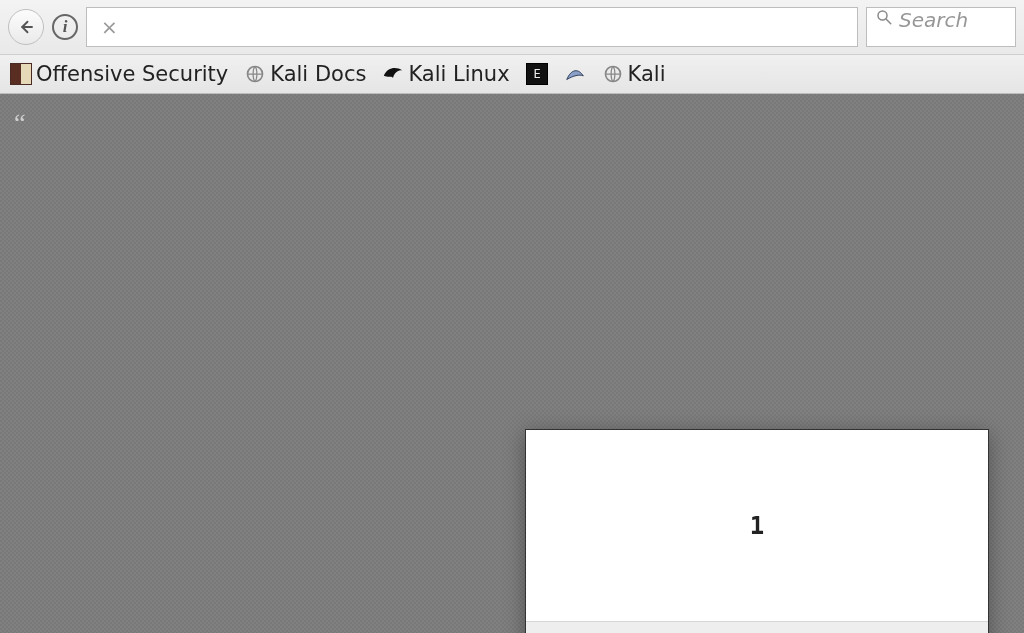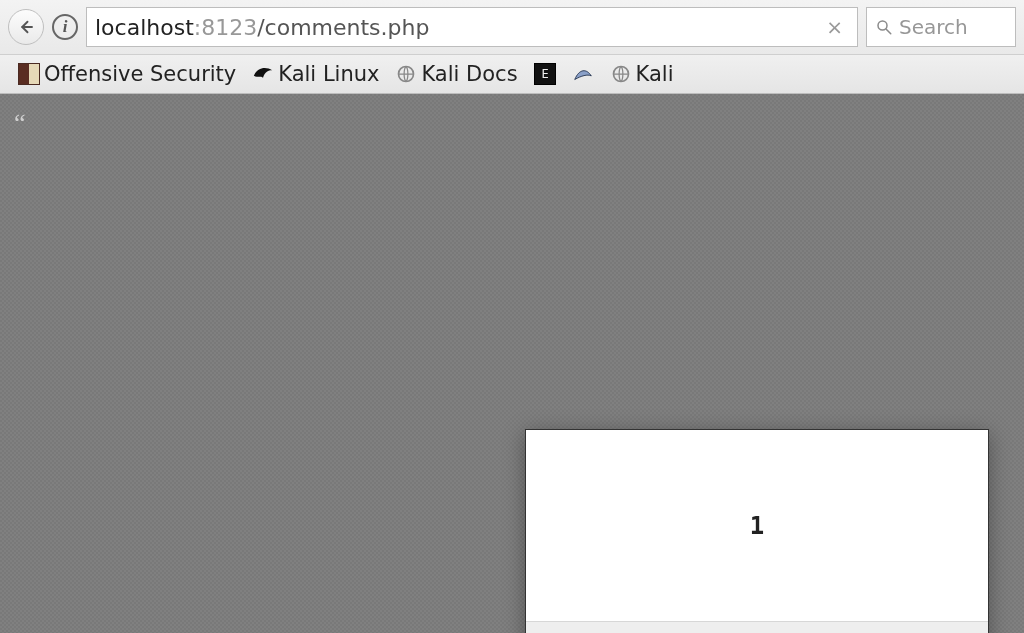--- a/index.html
+++ b/index.html
@@ -57,37 +57,38 @@
     font-size: 20px;
     padding: 2px 6px;
     cursor: pointer;
   }
   .search-cell {
     width: 150px;
     height: 40px;
     background: #fff;
     border: 1px solid #bdbdbd;
     display: flex;
-    align-items: center;
+    align-items: flex-start;
     padding: 0 8px;
     font-size: 20px;
     color: #979797;
     gap: 6px;
+    font-style: italic;
     overflow: hidden;
   }
   .search-cell svg { width: 18px; height: 18px; flex-shrink:0; }
 
   
   .bm-row {
     height: 39px;
     background: linear-gradient(#f0f0f0, #e5e5e5);
     border-bottom: 1px solid #bdbdbd;
     display: flex;
     align-items: center;
-    padding: 0 18px;
+    padding: 0 10px;
     gap: 16px;
     font-size: 21px;
     color: #222;
     overflow: hidden;
     white-space: nowrap;
   }
   .bm-item {
     display: inline-flex;
     align-items: center;
     gap: 4px;
@@ -170,56 +171,53 @@
   <div class="back-btn">
     <svg viewBox="0 0 24 24">
       <path d="M14 5l-7 7 7 7" fill="none" stroke="#555" stroke-width="2.5" stroke-linecap="round" stroke-linejoin="round"></path>
       <path d="M7 12h13" fill="none" stroke="#555" stroke-width="2.5" stroke-linecap="round"></path>
     </svg>
   </div>
 
   <div class="info-badge">i</div>
 
   <div class="url-cell">
-    <span class="url-text">
-      <span class="host-main">localhost</span><span class="host-port">:8123</span><span class="host-path">/comments.php</span>
-    </span>
     <span class="clear-x">×</span>
   </div>
 
   <div class="search-cell">
     <svg viewBox="0 0 24 24">
       <circle cx="10" cy="10" r="6" fill="none" stroke="#8a8a8a" stroke-width="2"></circle>
       <line x1="15" y1="15" x2="21" y2="21" stroke="#8a8a8a" stroke-width="2" stroke-linecap="round"></line>
     </svg>
     <span>Search</span>
   </div>
 </div>
 
 <div class="bm-row">
   <span class="bm-item">
     <span class="bm-icon offsec"></span>
     <span>Offensive Security</span>
   </span>
   <span class="bm-item">
-    <span class="bm-icon kali">
-      <svg viewBox="0 0 24 24">
-          <path d="M2 14 C6 4, 16 4, 22 8 C18 8, 14 10, 12 16 C10 14, 6 16, 2 14 Z" fill="#111"></path>
-        </svg>
-    </span>
-    <span>Kali Linux</span>
-  </span>
-  <span class="bm-item">
     <span class="bm-icon globe">
       <svg viewBox="0 0 24 24" width="20" height="20">
           <circle cx="12" cy="12" r="9" fill="none" stroke="#888" stroke-width="2"></circle>
           <path d="M3 12h18 M12 3c3 3 3 15 0 18 M12 3c-3 3-3 15 0 18" fill="none" stroke="#888" stroke-width="1.5"></path>
         </svg>
     </span>
     <span>Kali Docs</span>
+  </span>
+  <span class="bm-item">
+    <span class="bm-icon kali">
+      <svg viewBox="0 0 24 24">
+          <path d="M2 14 C6 4, 16 4, 22 8 C18 8, 14 10, 12 16 C10 14, 6 16, 2 14 Z" fill="#111"></path>
+        </svg>
+    </span>
+    <span>Kali Linux</span>
   </span>
   <span class="bm-item">
     <span class="bm-icon exploit">E</span>
   </span>
   <span class="bm-item">
     <span class="bm-icon aircrack">
       <svg viewBox="0 0 24 24">
           <path d="M3 18 C8 6, 16 6, 21 14 C17 12, 10 14, 3 18 Z" fill="#8aa0c8" stroke="#23324f" stroke-width="1"></path>
         </svg>
     </span>

